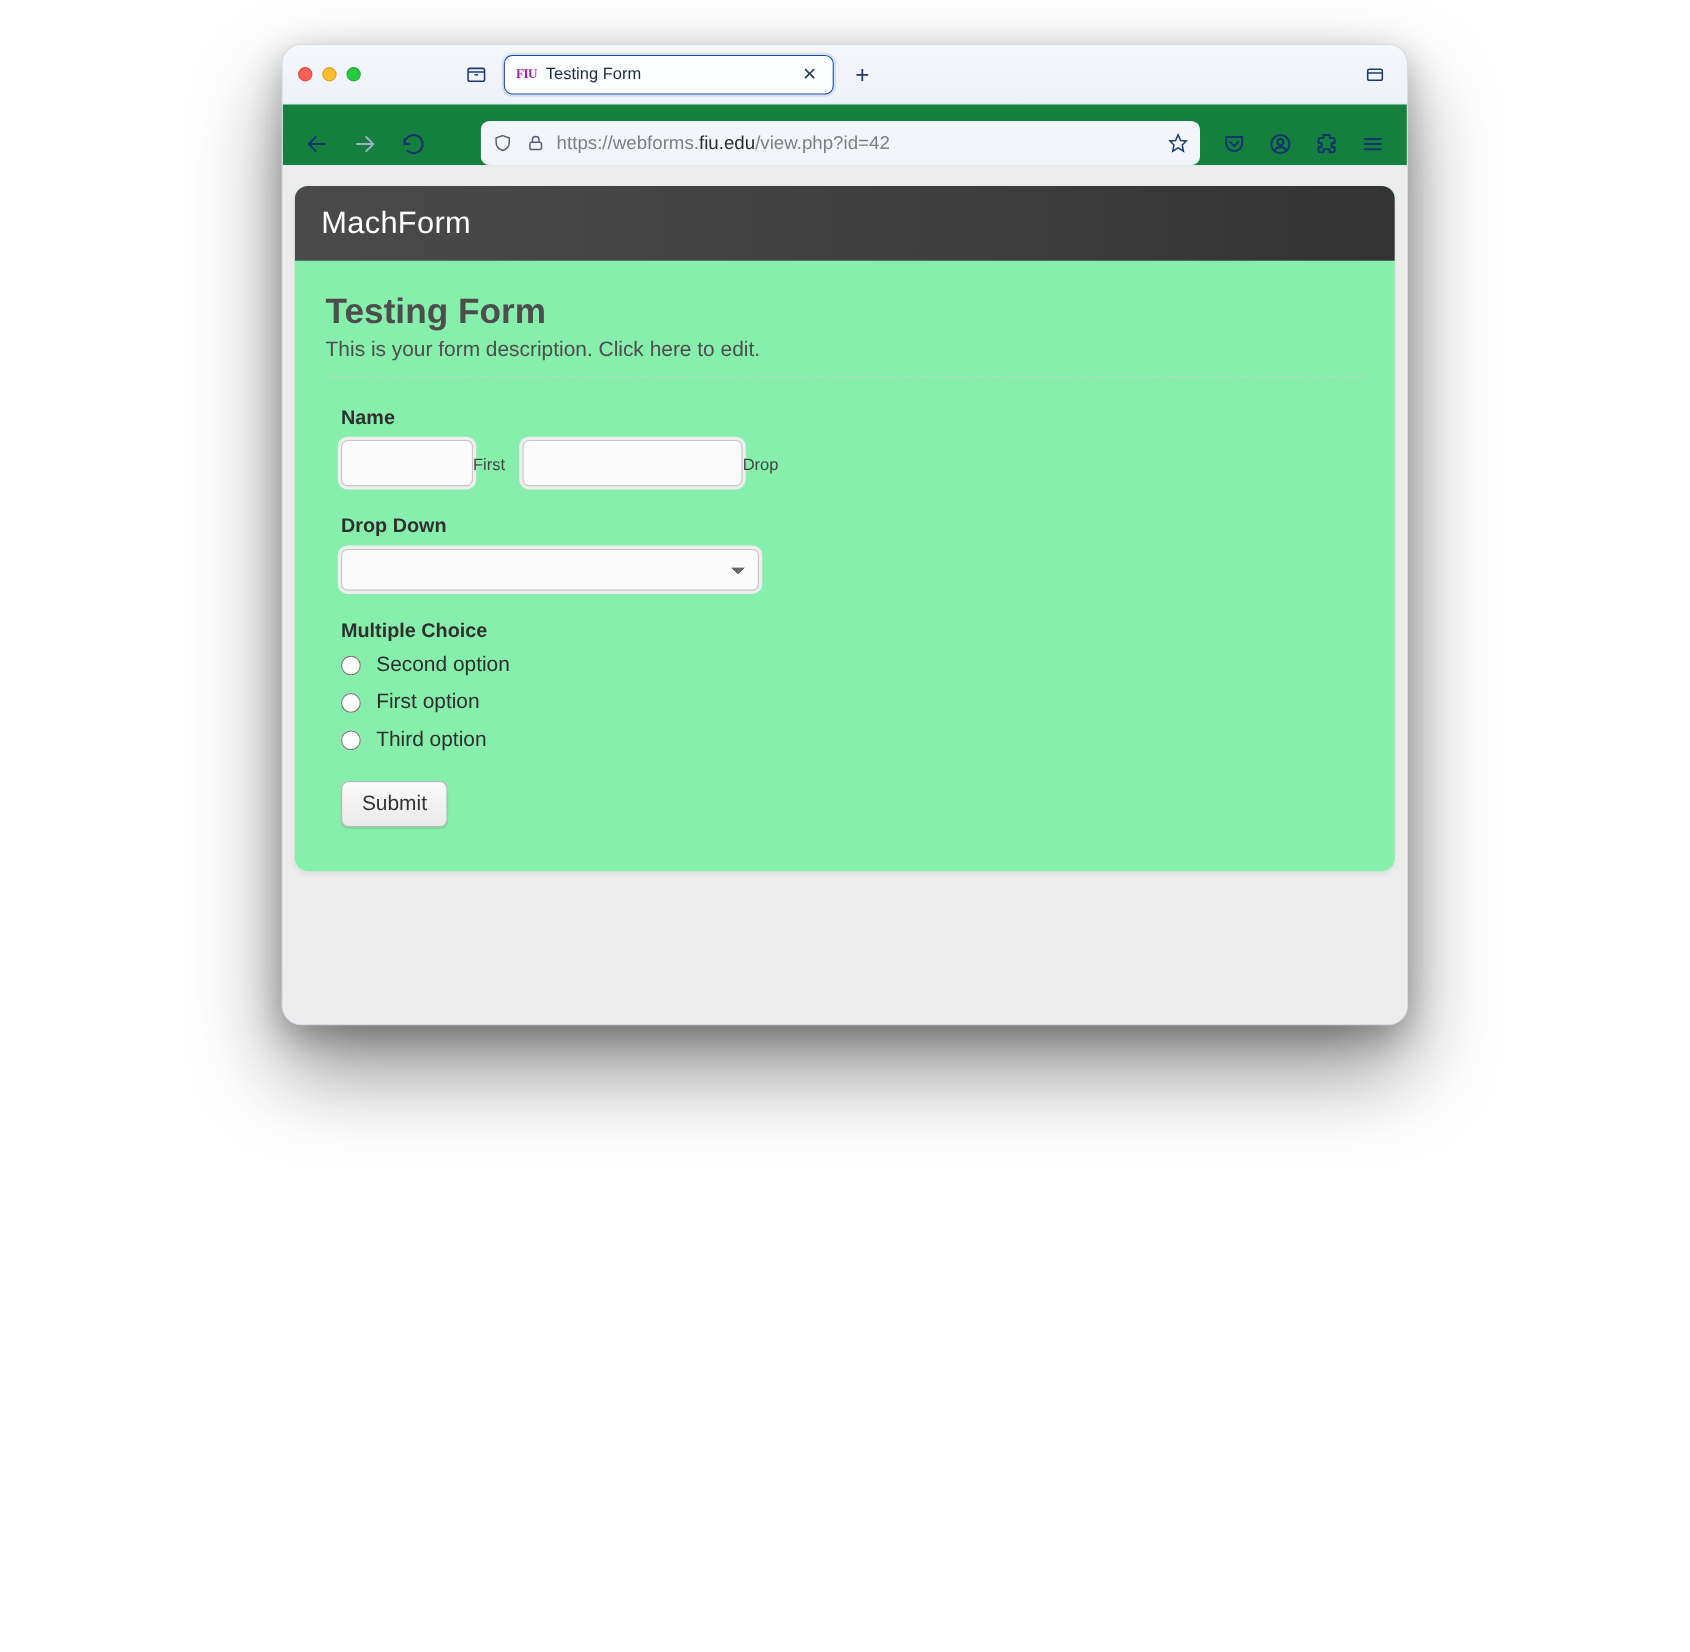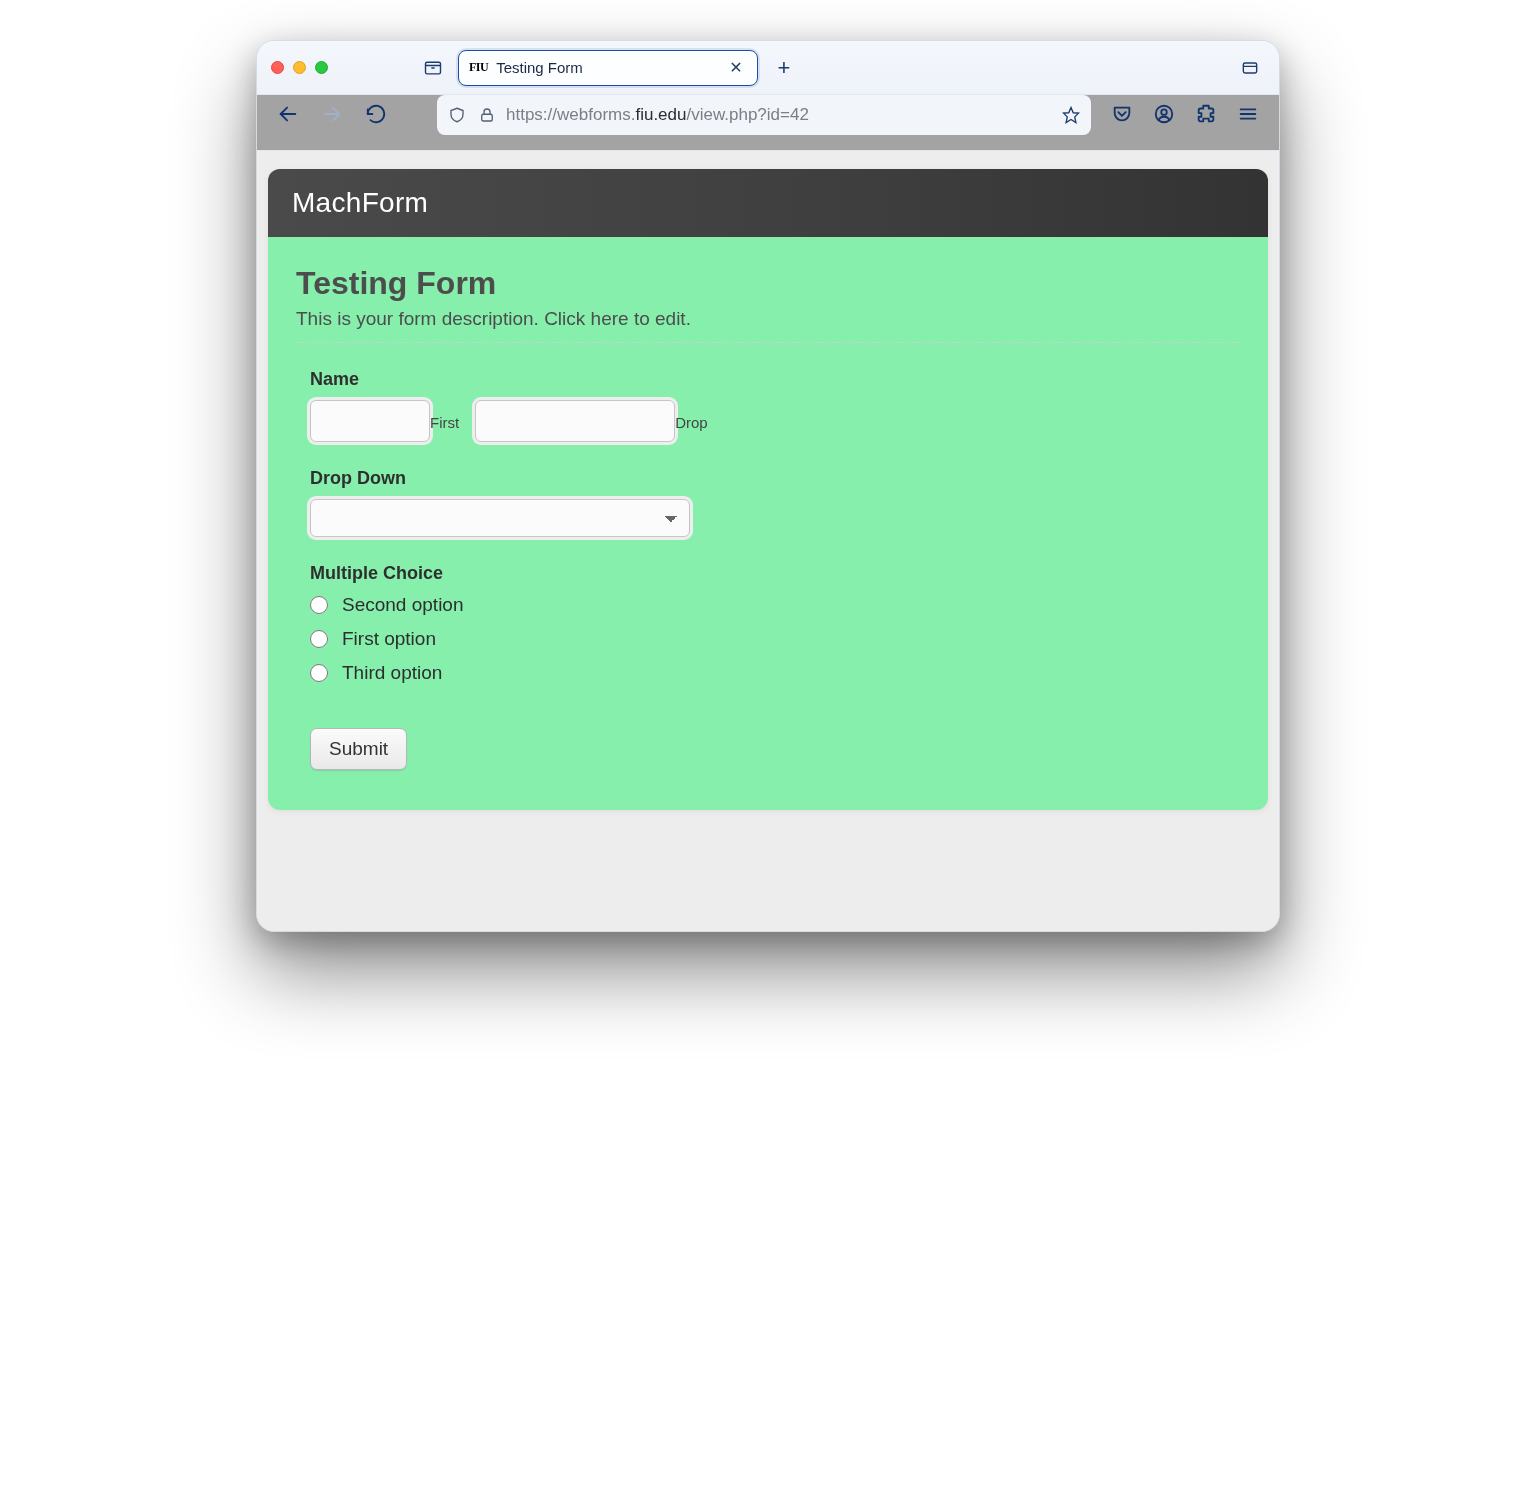--- a/index.html
+++ b/index.html
@@ -58,41 +58,41 @@
     border:1.5px solid #1b4ea0;
     border-radius: 8px;
     min-width: 300px;
     box-shadow: 0 0 0 2px rgba(30,80,160,0.12);
   }
   .tab .favicon {
     font-family: Georgia, "Times New Roman", serif;
     font-weight: 700;
     font-size: 12px;
     letter-spacing: -0.5px;
-    color:#000000;
+    color:#a21caf;
   }
   .tab .tab-title {
     font-size: 15px;
     color:#1a2a45;
     flex: 1;
     white-space: nowrap; overflow: hidden; text-overflow: ellipsis;
   }
   .tab .close { color:#2a3e63; font-size:16px; width:18px; text-align:center; }
 
   .newtab {
     width: 32px; height: 32px; display:flex; align-items:center; justify-content:center;
     color:#1c3b72; font-size: 22px; font-weight:400;
   }
 
   
   .toolbar {
     height: 56px;
-    background: #a3a3a3;
+    background: #15803d;
     display:flex;
-    align-items:flex-start;
+    align-items:flex-end;
     padding: 0 12px;
     gap: 6px;
     border-bottom: 1px solid #e3e7ee;
   }
   .nav-btn {
     width:38px; height:38px; display:flex; align-items:center; justify-content:center;
     color:#12346e; border-radius:8px;
   }
   .nav-btn.disabled { color:#9fb0c8; }
   .nav-btn svg { width:22px; height:22px; stroke: currentColor; fill:none; stroke-width:2; stroke-linecap:round; stroke-linejoin:round; }
@@ -200,21 +200,20 @@
   }
 
   .radio-list { display:flex; flex-direction:column; gap:12px; margin-top:6px; }
   .radio-item { display:flex; align-items:center; gap:14px; font-size:19px; color:#2e2e2e; }
   .radio-item input[type=radio] {
     width:18px; height:18px; accent-color:#888;
   }
 
   .submit {
     margin-left:14px;
-    margin-top: 18px;
     height: 42px;
     padding: 0 18px;
     font-size: 19px;
     color:#333;
     background: linear-gradient(#fbfbfb,#e9e9e9);
     border: 1px solid #b7b7b7;
     border-radius: 7px;
     box-shadow: 0 1px 1px rgba(0,0,0,0.1);
   }
 </style>

